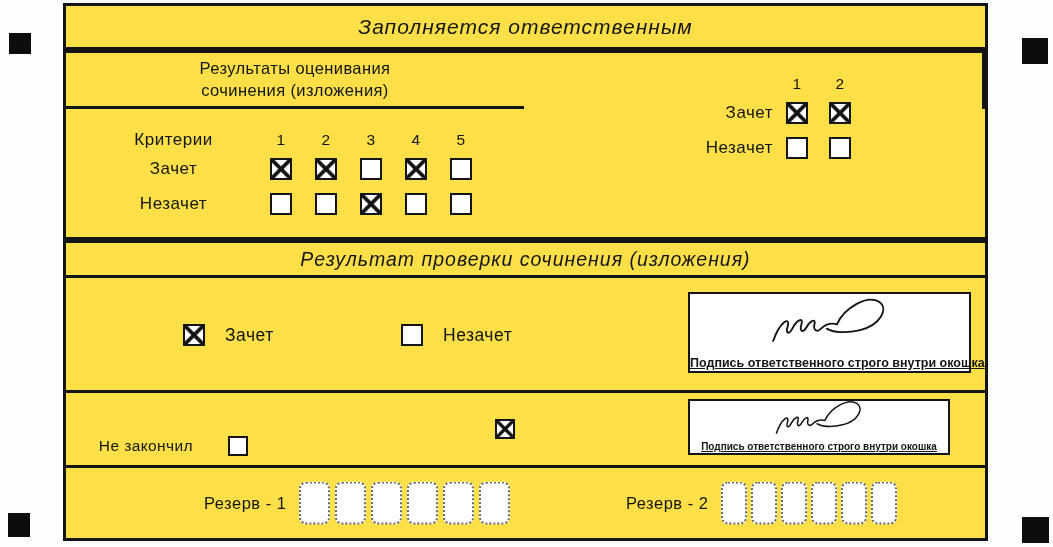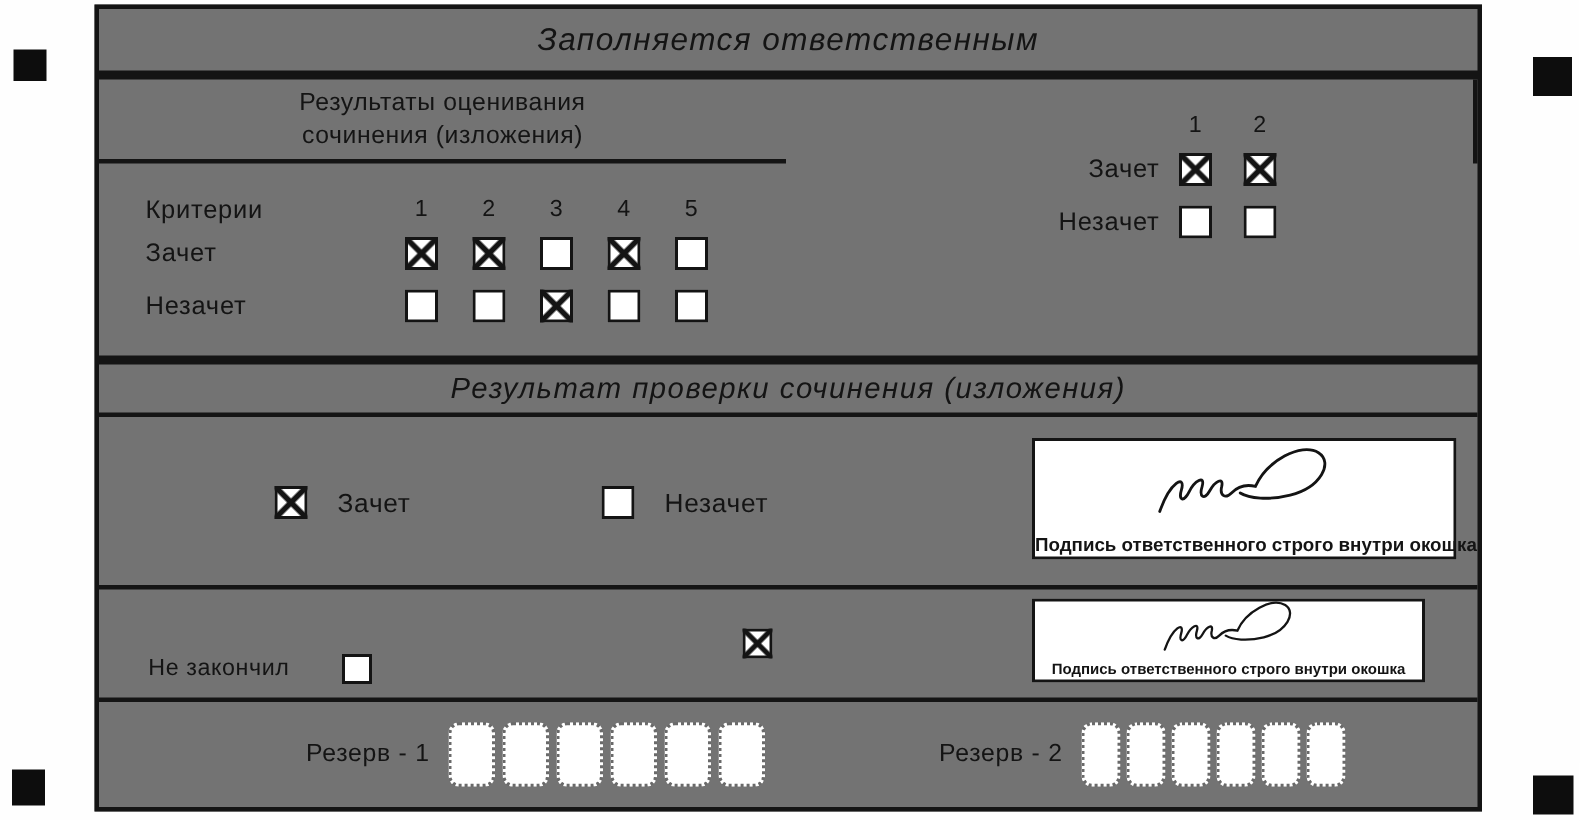--- a/index.html
+++ b/index.html
@@ -11,21 +11,21 @@
     font-family: "Liberation Sans", "DejaVu Sans", sans-serif;
     color: #141414;
     overflow: hidden;
   }
   .corner-mark { position: absolute; background: #0d0d0d; }
   .mark-tl { left: 9px;    top: 33px;  width: 22px; height: 21px; }
   .mark-tr { left: 1022px; top: 38px;  width: 26px; height: 26px; }
   .mark-bl { left: 8px;    top: 513px; width: 22px; height: 24px; }
   .mark-br { left: 1022px; top: 517px; width: 27px; height: 26px; }
 
-  .box { border: 3px solid #141414; background: #737373; }
+  .box { border: 3px solid #141414; background: #fde047; }
 
   
   .title-box {
     position: absolute; left: 63px; top: 3px; width: 925px; height: 47px;
     display: flex; align-items: center; justify-content: center;
   }
   .title-box .t {
     font-style: italic; font-size: 21px; letter-spacing: 1px;
   }
 
@@ -39,21 +39,21 @@
     border-bottom: 3px solid #141414;
     display: flex; flex-direction: column; align-items: center; justify-content: center;
     text-align: center; font-size: 16.5px; line-height: 1.3; letter-spacing: 0.4px;
   }
   .s2-body { padding-top: 20px; }
 
   .grid-row { display: flex; align-items: center; height: 24px; }
   .row-nums { height: 22px; margin-bottom: 6px; }
   .row-mid  { margin-bottom: 11px; }
   .s2l-label { width: 262px; padding-right: 13px; text-align: right; font-size: 17px; letter-spacing: 0.5px; }
-  .s2r-label { width: 204px; padding-right: 20px; text-align: left; font-size: 17px; letter-spacing: 0.5px; padding-left: 31px; }
+  .s2r-label { width: 204px; padding-right: 20px; text-align: center; font-size: 17px; letter-spacing: 0.5px; padding-left: 31px; }
   .slot { width: 22px; display: flex; align-items: center; justify-content: center; flex: none; }
   .gap-l .slot { margin-right: 21px; } .gap-l .slot:last-child { margin-right: 0; }
   .gap-r .slot { margin-right: 23px; } .gap-r .slot:last-child { margin-right: 0; }
   .colnum { font-size: 15.5px; letter-spacing: 0.5px; }
 
   
   .cb { width: 22px; height: 22px; border: 2.5px solid #141414; position: relative; background: #fff; flex: none; }
   .cb.sm { width: 20px; height: 20px; }
   .cb.checked::before {
     content: ""; position: absolute; inset: -2px;
@@ -84,21 +84,21 @@
 
   
   .sigbox { position: absolute; border: 2px solid #141414; background: #fff; }
   .sig1 { left: 622px; top: 14px; width: 283px; height: 81px; }
   .sig2 { left: 622px; top: 6px;  width: 262px; height: 56px; }
   .sigbox svg { position: absolute; left: 50%; transform: translateX(-46%); }
   .sig1 svg { top: 2px; width: 210px; height: 58px; }
   .sig2 svg { top: -2px; width: 175px; height: 44px; }
   .sig-caption {
     position: absolute; left: 0; right: 0; bottom: 1px; text-align: center;
-    font-weight: 700; white-space: nowrap;
+    font-weight: 700; white-space: nowrap; text-decoration: underline;
   }
   .sig1 .sig-caption { font-size: 12.5px; letter-spacing: 0px; }
   .sig2 .sig-caption { font-size: 10px; }
 
   
   .reserve-group { position: absolute; top: 50%; transform: translateY(-50%); display: flex; align-items: center; }
   .rg1 { left: 138px; } .rg2 { left: 560px; }
   .reserve-label { font-size: 16.5px; letter-spacing: 0.5px; margin-right: 13px; }
   .cells { display: flex; }
   .rg1 .reserve-cell { width: 31px; margin-right: 5px; }

